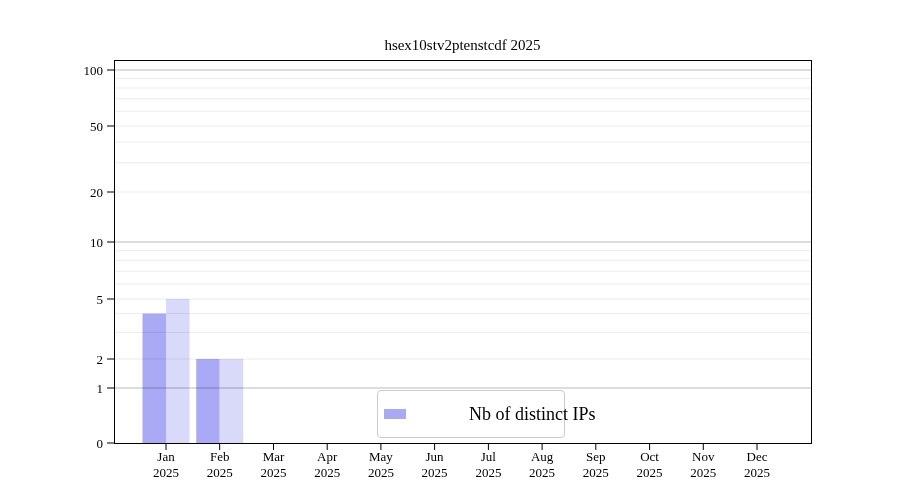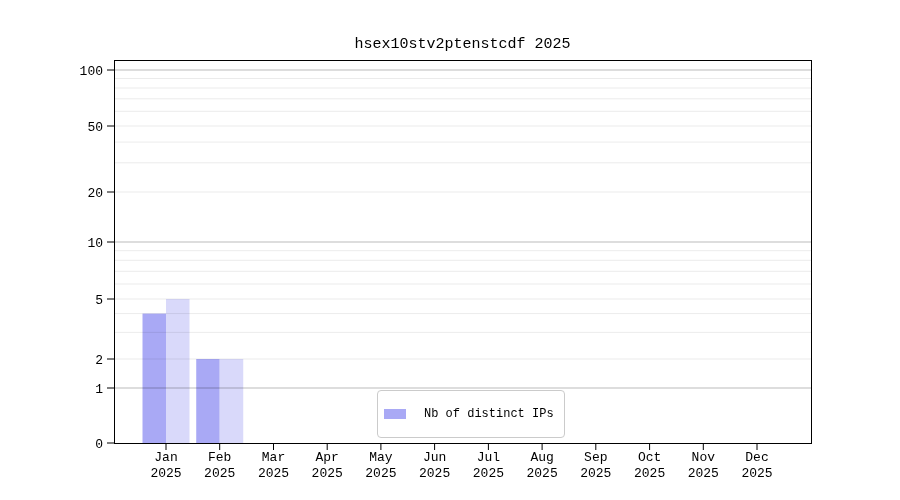--- a/index.html
+++ b/index.html
@@ -1,26 +1,26 @@
 <!DOCTYPE html>
 <html><head>
 <meta charset="utf-8">
 <style>
   html,body{margin:0;padding:0;background:#fff;}
   .fig{position:relative;width:900px;height:500px;background:#ffffff;overflow:hidden;
-       font-family:Liberation Mono, monospace;color:#000;}
+       font-family:Liberation Serif, serif;color:#000;}
   .chart-title{position:absolute;left:114px;top:36px;width:697px;text-align:center;
        font-size:15px;line-height:18px;color:#000;}
   svg{position:absolute;left:0;top:0;}
   .legend{position:absolute;left:377px;top:390px;width:188px;height:48px;box-sizing:border-box;
        background:rgba(255,255,255,0.9);border:1px solid #cbcbcb;border-radius:4px;
        display:flex;flex-direction:column;justify-content:center;gap:4px;padding-left:6px;}
   .legend-row{display:flex;align-items:center;height:17px;}
   .swatch{display:inline-block;width:22px;height:10.5px;margin-right:18px;flex:0 0 auto;}
-  .legend-label{font-size:12px;line-height:1;white-space:nowrap;}
+  .legend-label{font-size:18px;line-height:1;white-space:nowrap;margin-left:45px;}
 </style>
 </head>
 <body>
 
 <div class="fig">
   <div class="chart-title">hsex10stv2ptenstcdf 2025</div>
   <svg id="plot" width="900" height="500">
       <rect x="142.5" y="313.6" width="23.5" height="129.4" fill="#a9a9f5"></rect>
       <rect x="196.23" y="359.0" width="23.5" height="84.0" fill="#a9a9f5"></rect>
       <rect x="166" y="299.0" width="23.5" height="144.0" fill="#d9d9fa"></rect>

